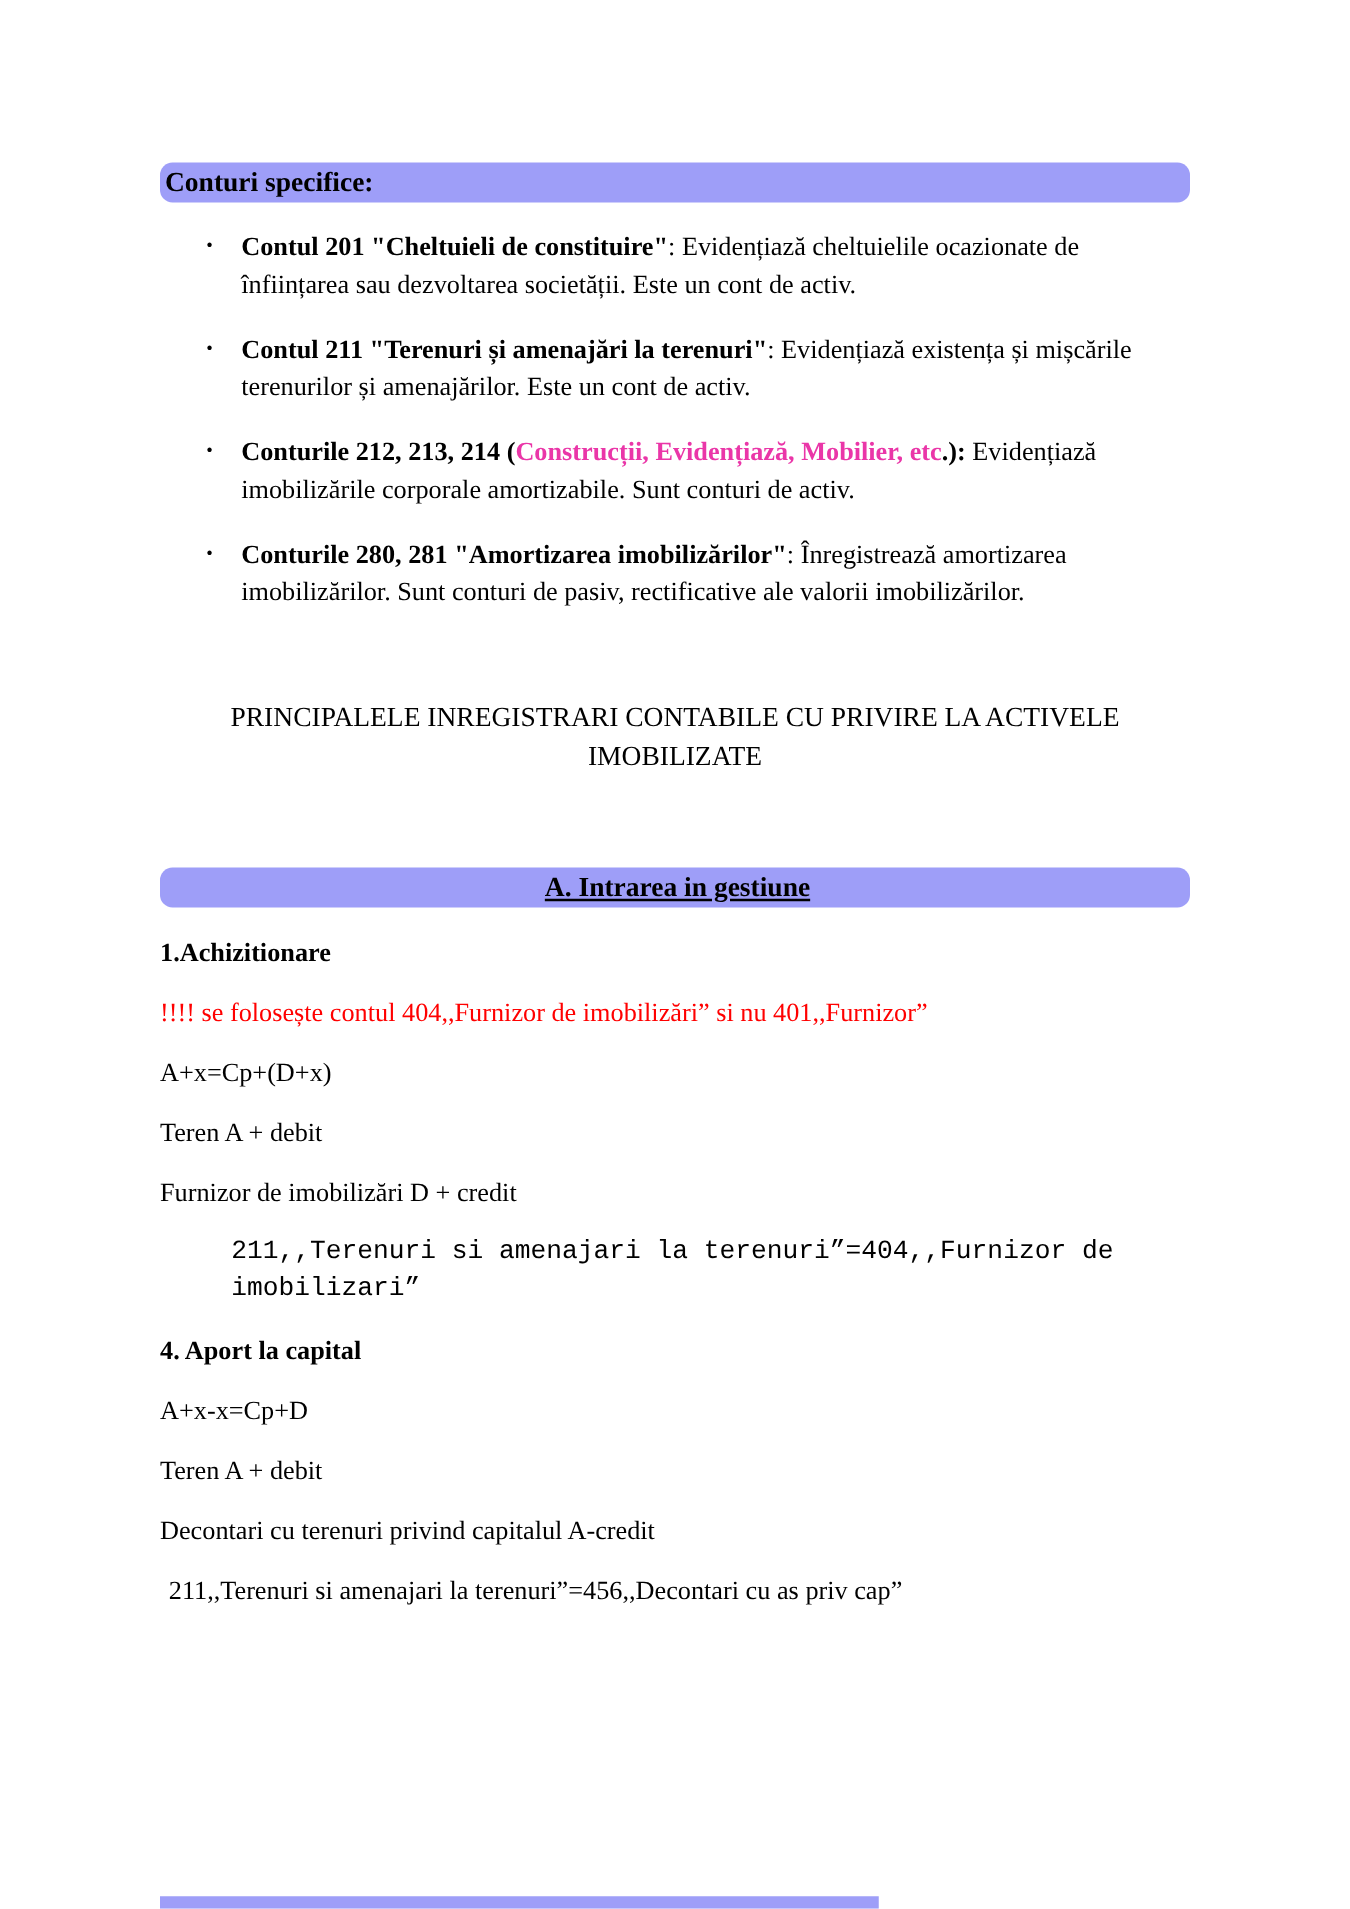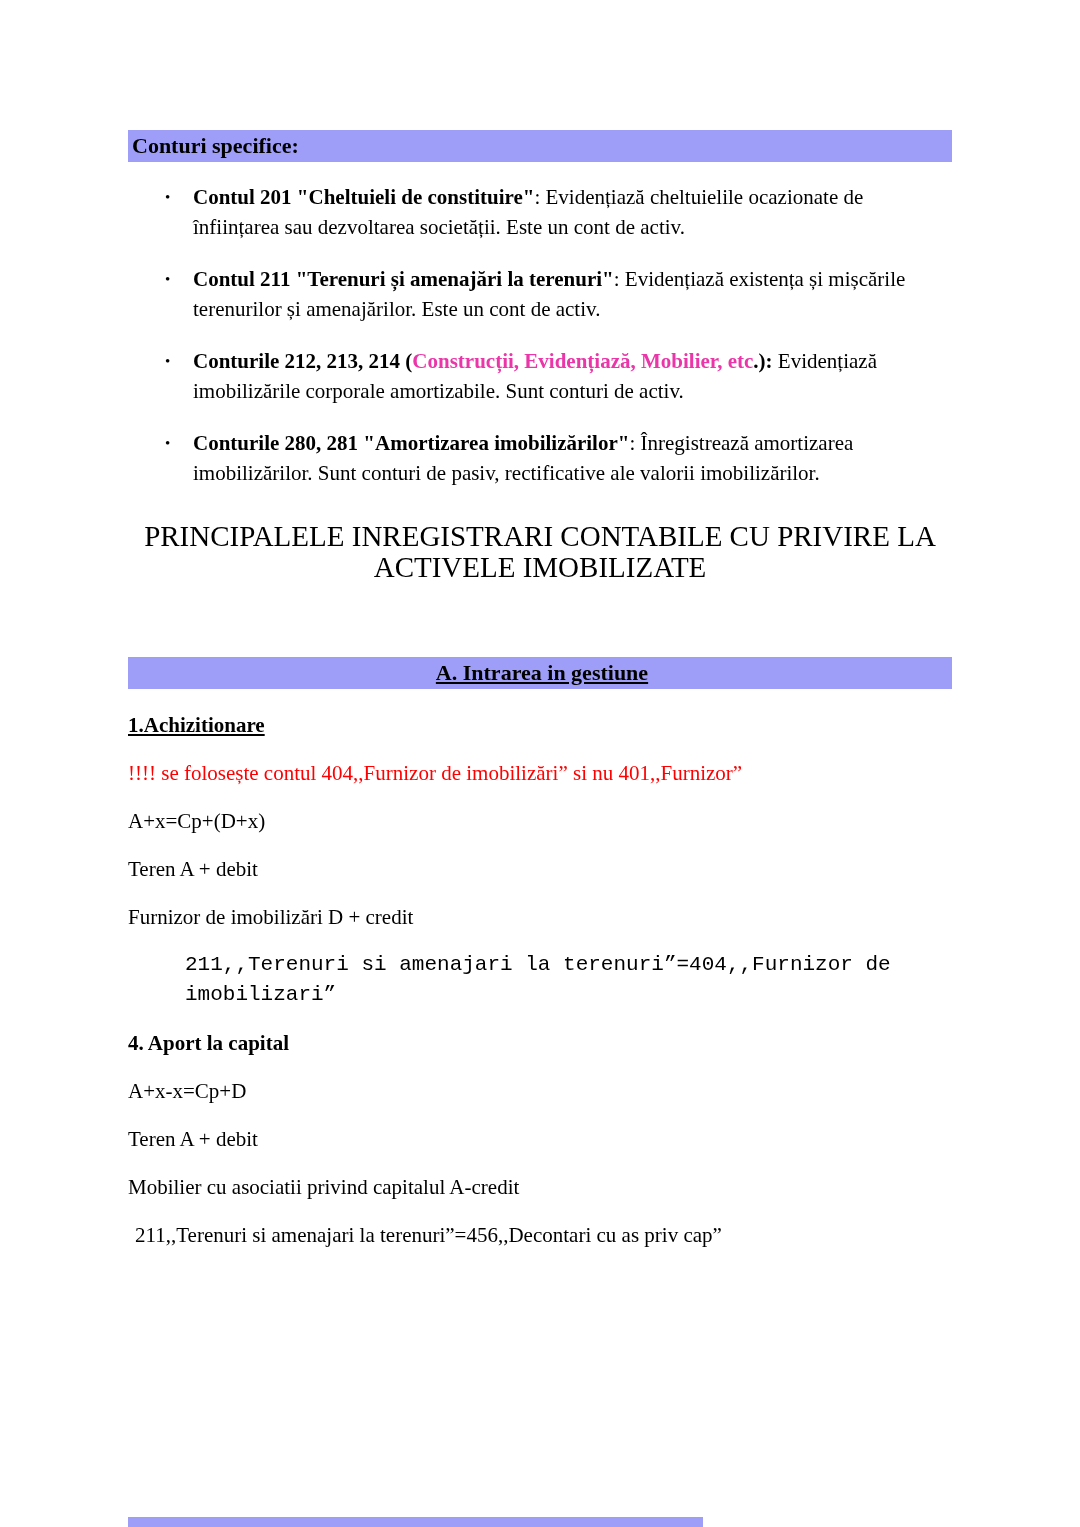--- a/index.html
+++ b/index.html
@@ -13,20 +13,21 @@
   }
   .page {
     padding: 130px 128px 0 128px;
   }
   .hl-bar {
     background: var(--highlight, #9e9ef8);
     font-size: 22px;
     font-weight: bold;
     line-height: 32px;
     padding-left: 4px;
+    border-radius: 10px;
   }
   .hl-bar.underlined span { text-decoration: underline; }
   .bullets {
     list-style: none;
     margin-top: 20px;
     margin-bottom: 0;
   }
   .bullet {
     display: flex;
     padding-left: 37px;
@@ -38,32 +39,32 @@
     width: 28px;
     flex: 0 0 28px;
     font-size: 15px;
     line-height: 30px;
   }
   .bullet .btext { flex: 1; }
   b, .bold { font-weight: bold; }
   .magenta { color: var(--magenta, #ea36a8); }
   .red { color: var(--red, #ff0000); }
   .main-title {
-    margin-top: 33px;
-    font-size: 29px;
+    margin-top: 70px;
+    font-size: 22px;
     line-height: 31px;
     text-align: center;
   }
   .section-a-bar { margin-top: 74px; text-align: center; }
   .para {
     font-size: 21px;
     line-height: 30px;
     margin-top: 18px;
   }
-  .para.first-after-bar { margin-top: 21px; text-decoration: underline; }
+  .para.first-after-bar { margin-top: 21px; }
   .indent1 { padding-left: 57px; font-family: Liberation Mono, monospace; }
   .indent2 { padding-left: 7px; }
   .partial-bar {
     position: absolute;
     left: 128px;
     bottom: 0;
     width: 575px;
     height: 10px;
     background: var(--highlight, #9e9ef8);
   }
@@ -113,19 +114,19 @@
   <div class="para">Furnizor de imobilizări D + credit</div>
 
   <div class="para indent1">211,,Terenuri si amenajari la terenuri”=404,,Furnizor de imobilizari”</div>
 
   <div class="para bold">4. Aport la capital</div>
 
   <div class="para">A+x-x=Cp+D</div>
 
   <div class="para">Teren A + debit</div>
 
-  <div class="para">Mobilier cu asociatii privind capitalul A-credit</div>
+  <div class="para">Decontari cu terenuri privind capitalul A-credit</div>
 
   <div class="para indent2">211,,Terenuri si amenajari la terenuri”=456,,Decontari cu as priv cap”</div>
 
 </div>
 
 <div class="partial-bar"></div>
 
 </body></html>

